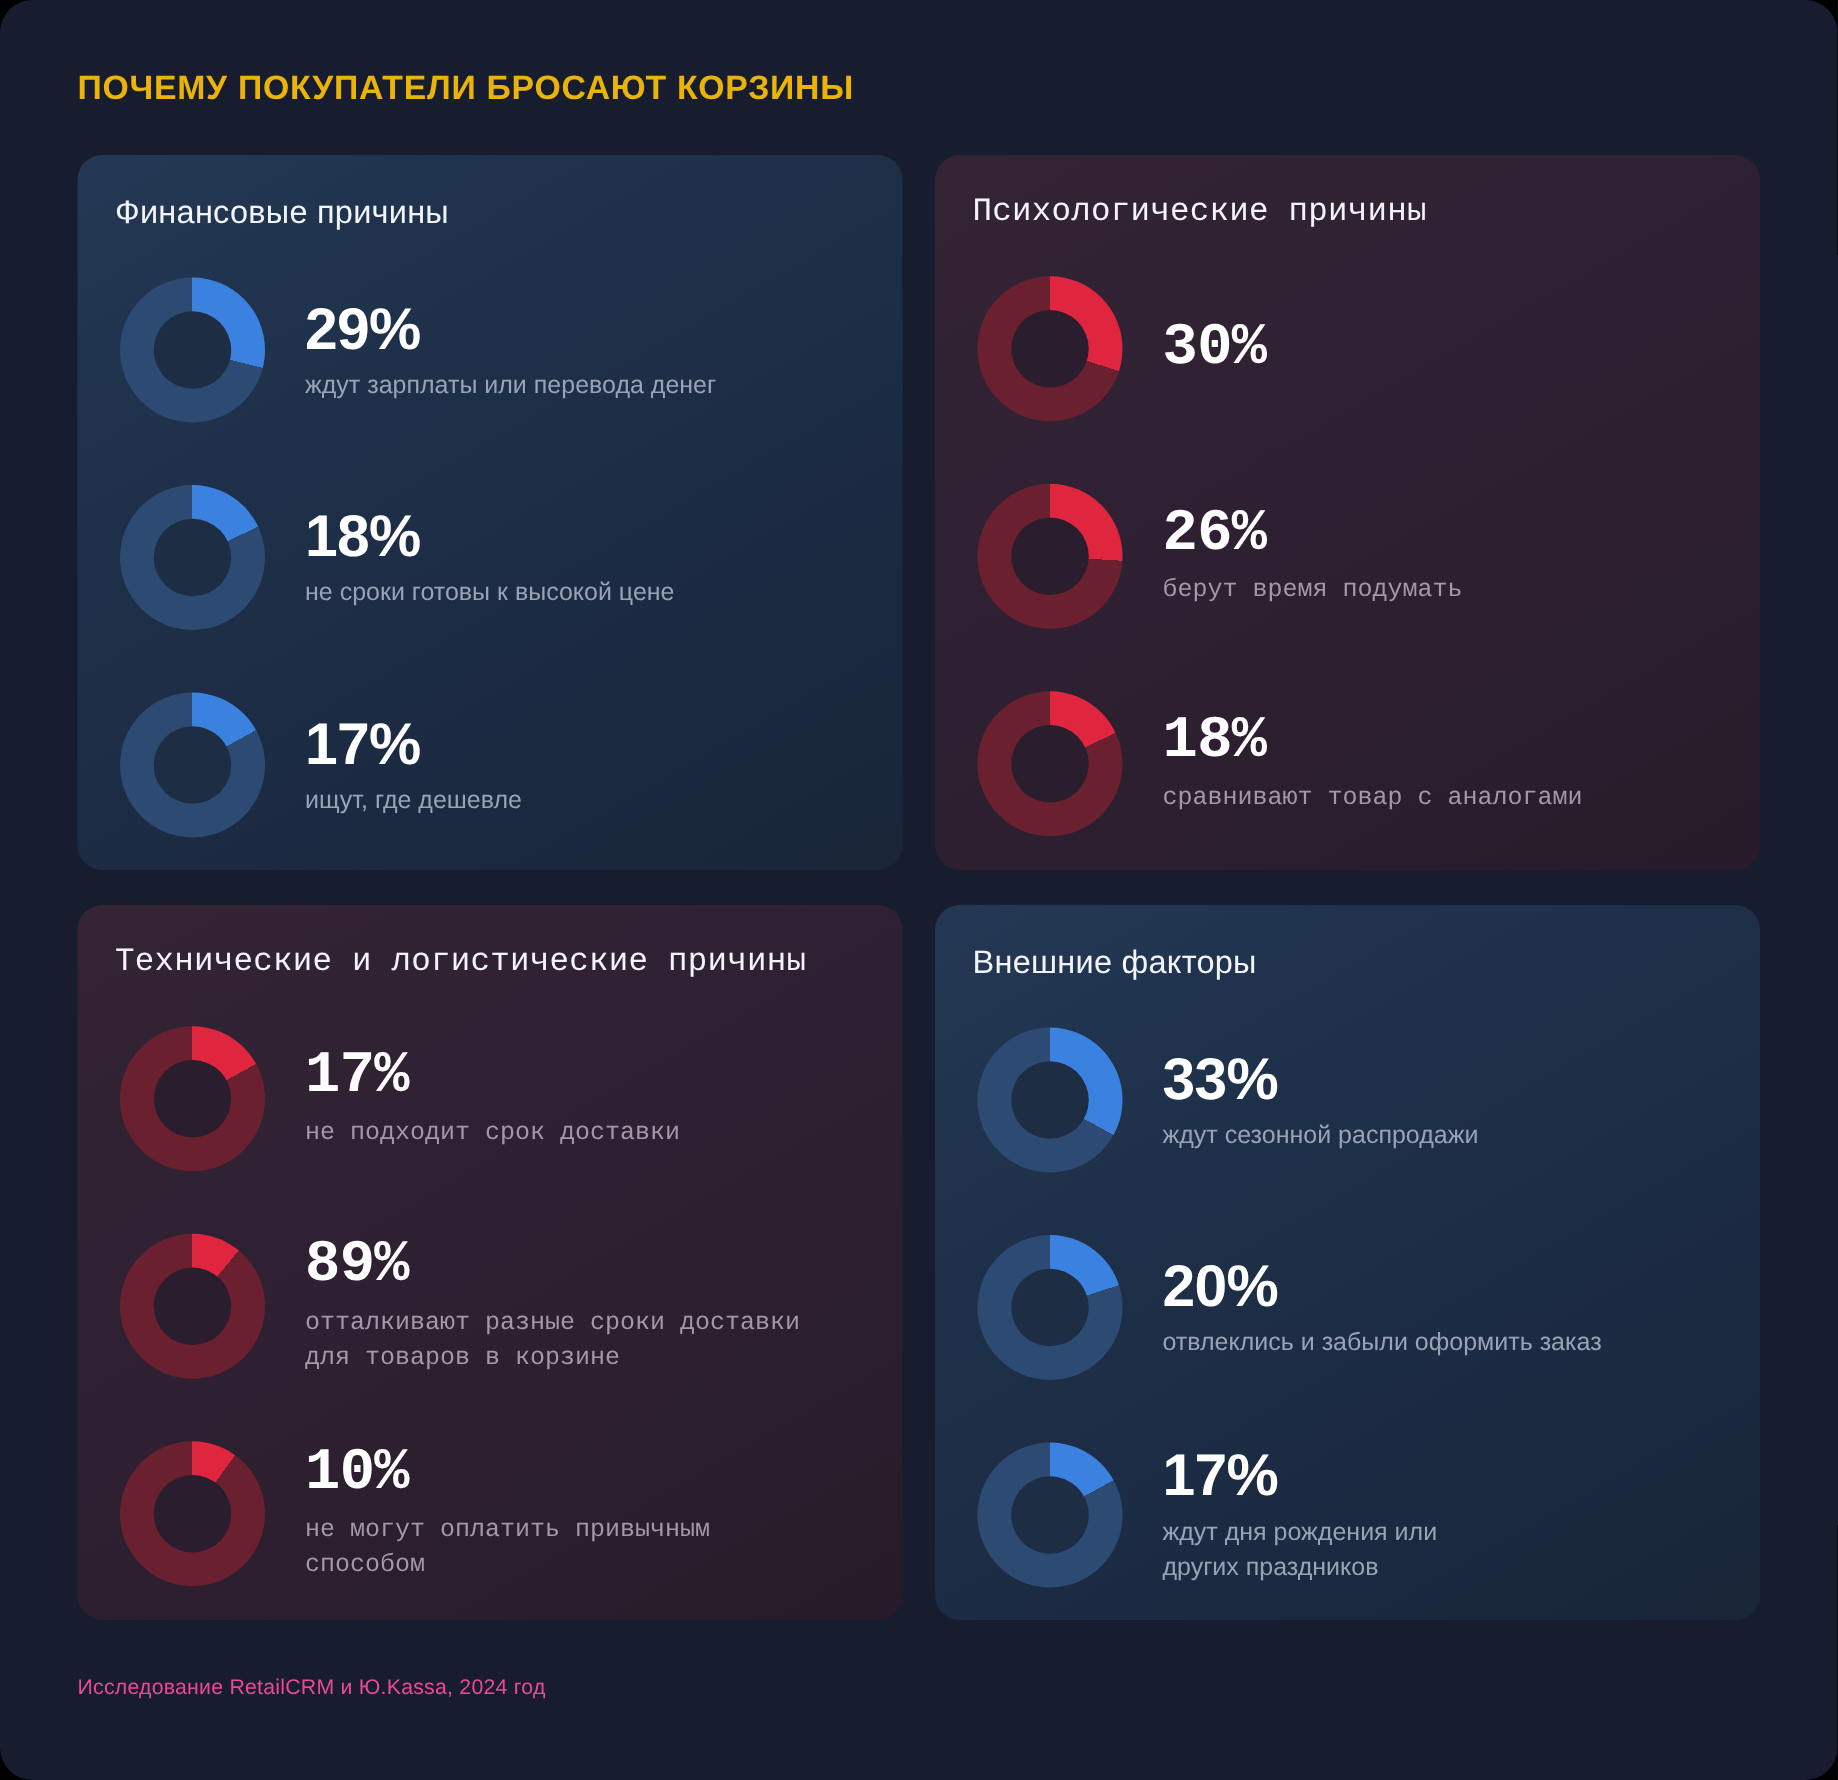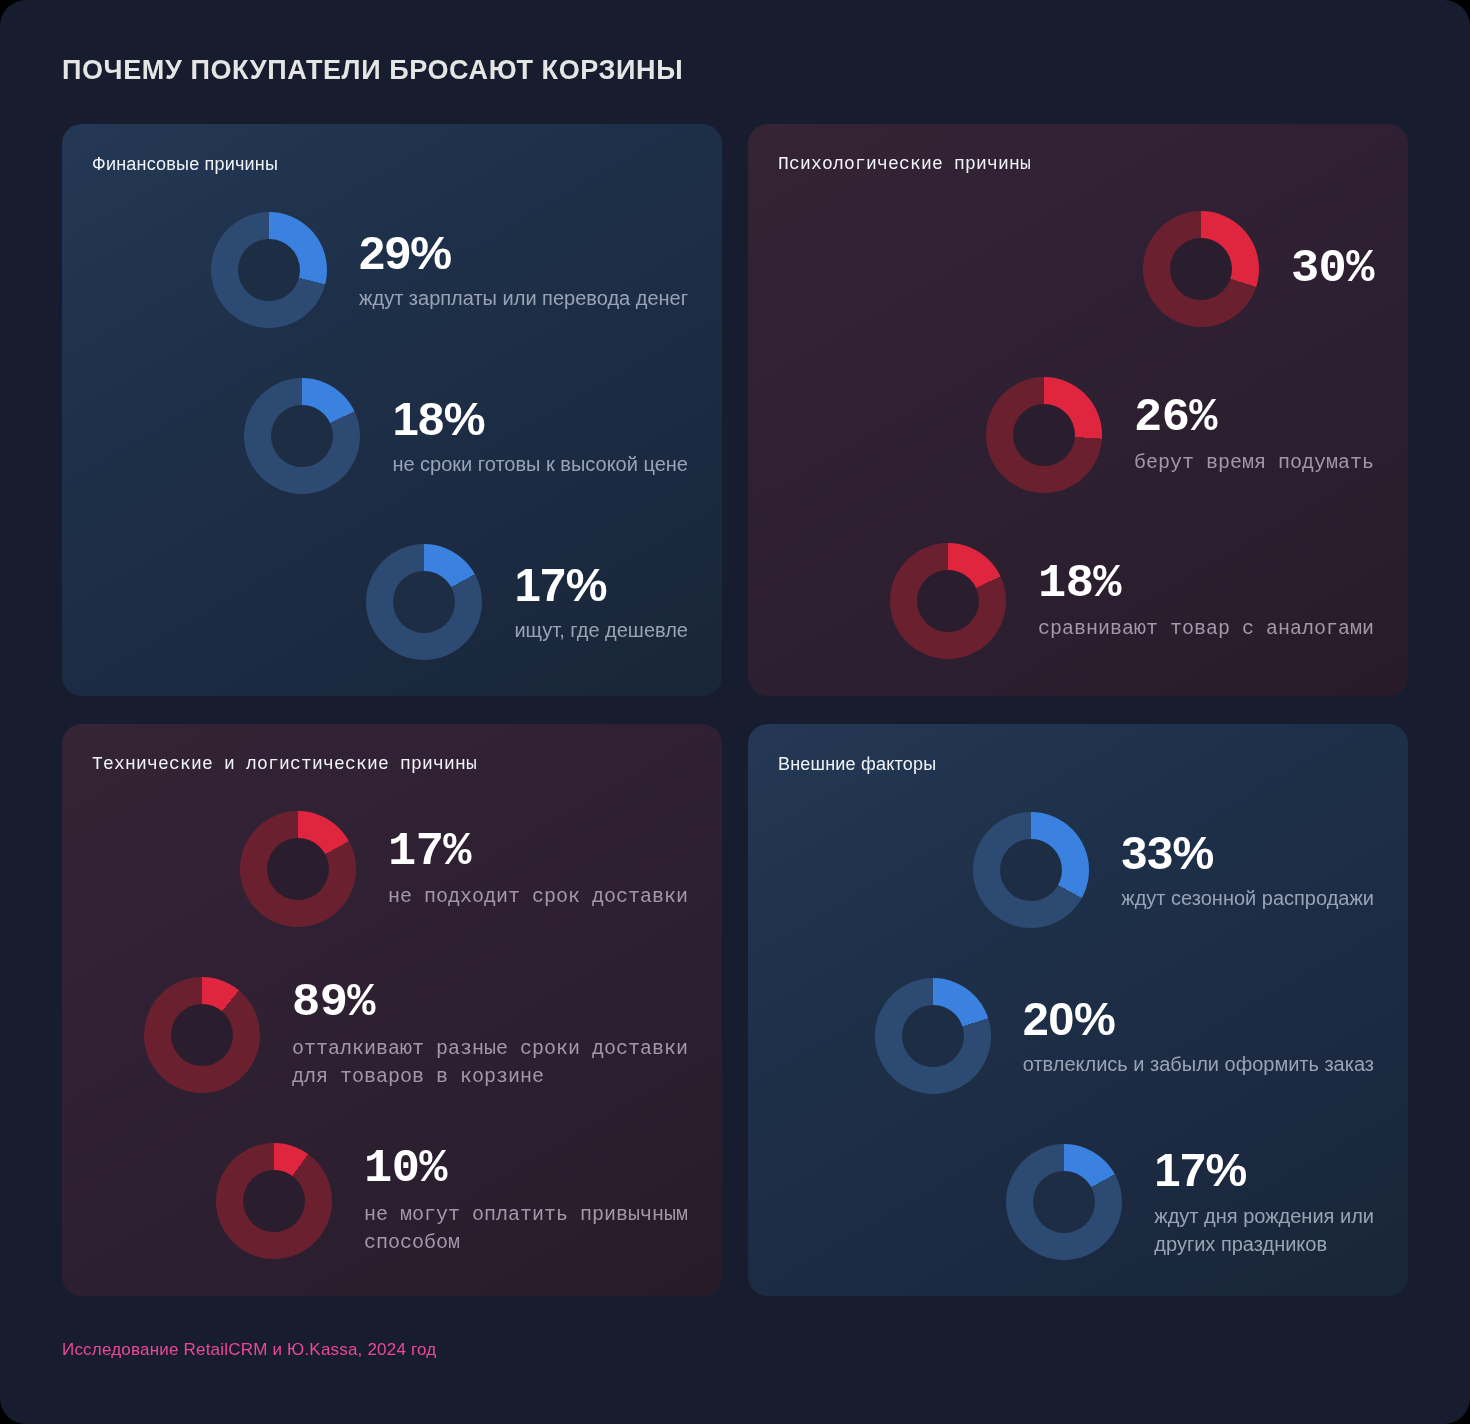--- a/index.html
+++ b/index.html
@@ -23,21 +23,21 @@
     padding: 0;
   }
 
   .poster-title {
     position: absolute;
     left: 62px;
     top: 54px;
     font-size: 27px;
     font-weight: 700;
     letter-spacing: 0.6px;
-    color: #e5e5e5;
+    color: #eab308;
     text-transform: uppercase;
     line-height: 1.2;
   }
 
   .grid {
     position: absolute;
     left: 62px;
     top: 124px;
     width: 1346px;
     display: grid;
@@ -57,37 +57,36 @@
   .card.blue {
     background: linear-gradient(150deg, #243855 0%, #1e3049 34%, #1b2a41 70%, #192638 100%);
   }
 
   .card.red {
     background: linear-gradient(150deg, #342434 0%, #2f2133 36%, #2b1e2e 72%, #271b29 100%);
     font-family: Liberation Mono, monospace;
   }
 
   .card-title {
-    font-size: 18px;
+    font-size: 26px;
     font-weight: 400;
     color: #f2f4f8;
     letter-spacing: 0.2px;
     margin-bottom: 12px;
   }
 
   .stat-list {
     display: flex;
     flex-direction: column;
   }
 
   .stat-row {
     display: flex;
     align-items: center;
     height: 166px;
-    justify-content: flex-end;
   }
 
   .donut-wrap {
     width: 124px;
     min-width: 124px;
     height: 124px;
     display: flex;
     align-items: center;
     justify-content: center;
     margin-right: 28px;

